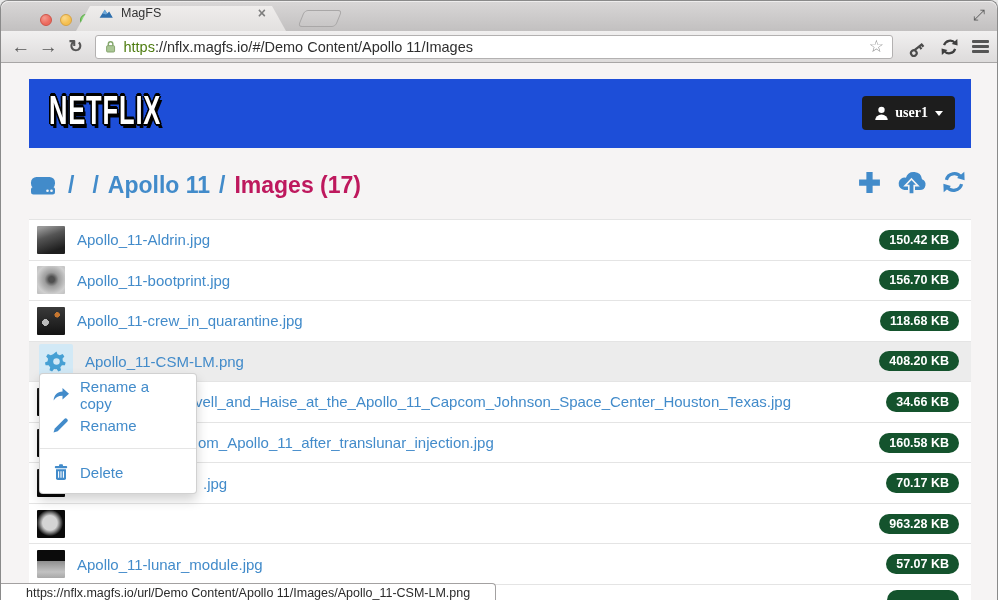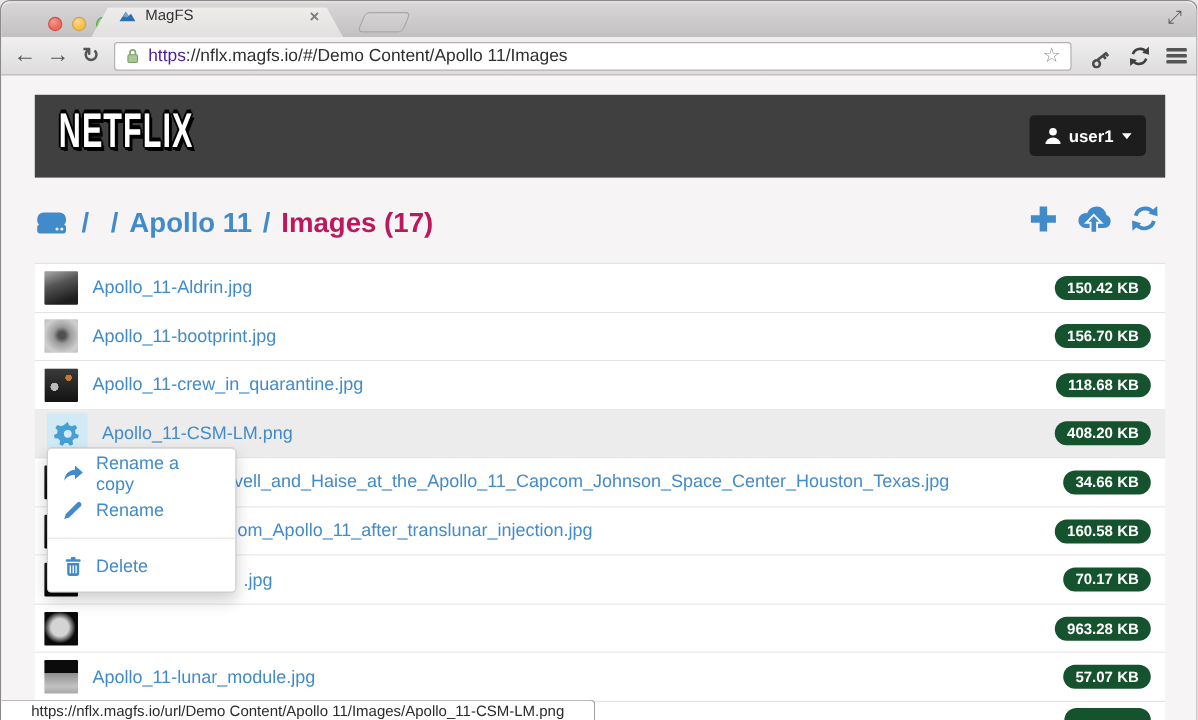--- a/index.html
+++ b/index.html
@@ -32,38 +32,38 @@
   
   .toolbar { position:absolute; top:30px; left:0; width:100%; height:32px;
              background:linear-gradient(#f1f0f0,#dddbdb); border-bottom:1px solid #a8a6a6;
              display:flex; align-items:center; }
   .navbtn { font-size:19px; color:#555; width:28px; text-align:center; font-weight:bold; }
   .navbtn.reload { font-size:17px; }
   .urlbar { height:24px; width:812px; margin-left:6px; background:#fff;
             border:1px solid #b3b1b1; border-radius:3px; display:flex; align-items:center;
             padding:0 8px; }
   .url-text { font-size:14.5px; color:#2e2e2e; margin-left:6px; white-space:nowrap; flex:1; }
-  .url-scheme { color:#4c1d95;text-align:center; }
+  .url-scheme { color:#4d7c0f;text-align:center; }
   .star { font-size:17px; color:#8e8e8e; }
   .tool-icon { margin-left:12px; display:flex; align-items:center; }
   .hamburger div { width:17px; height:2.5px; background:#555; margin:2.4px 0; border-radius:1px; }
 
   
   .page { position:absolute; top:62px; left:0; width:998px; height:538px; background:#f6f4f4; overflow:hidden; }
 
-  .banner { position:absolute; left:28px; top:16px; width:942px; height:69px; background:#404040; }
+  .banner { position:absolute; left:28px; top:16px; width:942px; height:69px; background:#1d4ed8; }
   .nflx-wrap { position:absolute; left:20px; top:14px; }
   .nflx { font-weight:900; font-size:30px; letter-spacing:1px; color:#fff;
           transform:scaleY(1.35) scaleX(0.85); transform-origin:left center; display:inline-block;
           text-shadow:-2px 0 #000, 2px 0 #000, 0 -2px #000, 0 2px #000,
                       -1px -1px #000, 1px -1px #000, -1px 1px #000, 1px 1px #000, 3px 3px #000; }
   .user-btn { position:absolute; right:16px; top:17px; height:34px; background:#1d1d1d;
               border-radius:4px; color:#fff; display:flex; align-items:center; padding:0 12px;
               font-size:14px; font-weight:bold; }
-  .user-btn .label { margin:0 7px 0 6px; }
+  .user-btn .label { margin:0 7px 0 6px;font-family:Liberation Serif, serif; }
   .caret { width:0; height:0; border-left:4.5px solid transparent; border-right:4.5px solid transparent;
            border-top:5px solid #fff; }
 
   
   .crumbs { position:absolute; left:28px; top:103px; height:38px; display:flex; align-items:center;
             font-size:23px; font-weight:600; }
   .crumbs .sep { color:#428bca; margin:0 9px; }
   .crumb { color:#428bca; }
   .crumb.active { color:#be185d; }
   .crumbs .drive { margin-right:2px; }

